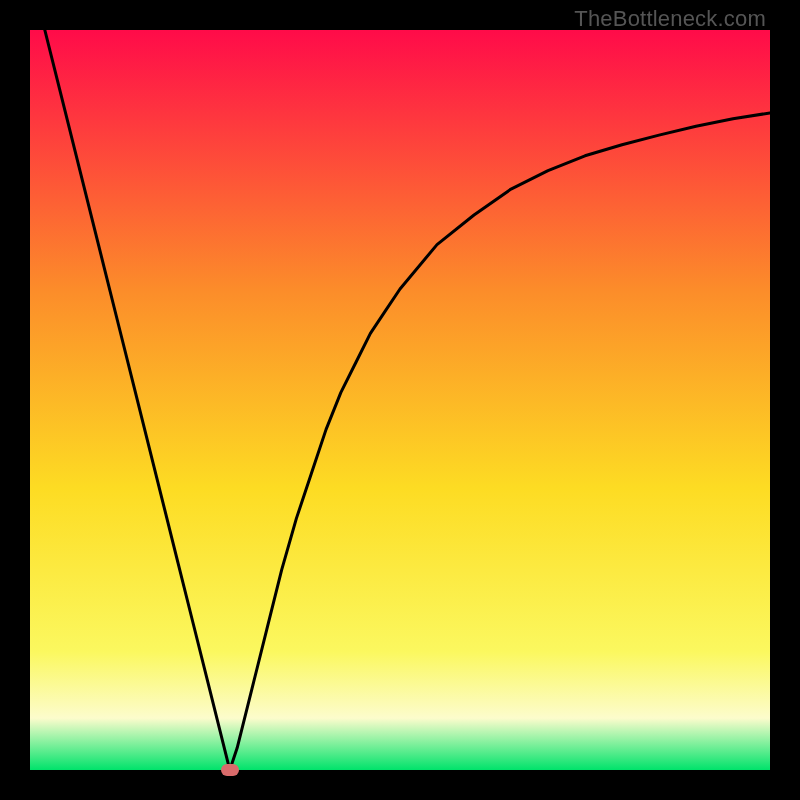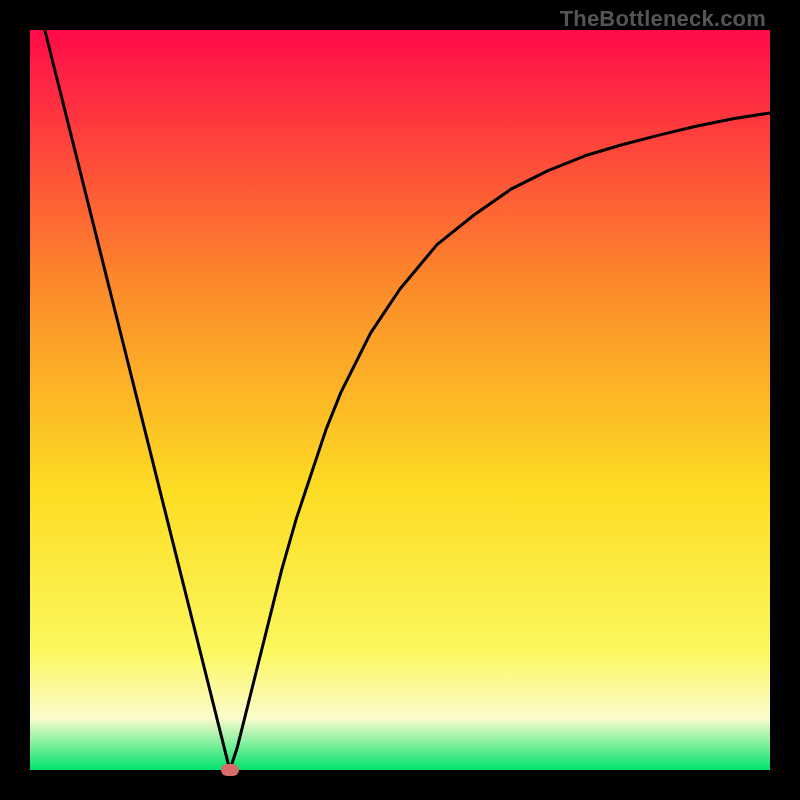--- a/index.html
+++ b/index.html
@@ -25,21 +25,21 @@
     top: 0;
     width: 740px;
     height: 740px;
   }
   .watermark {
     position: absolute;
     top: 6px;
     right: 34px;
     color: #555;
     font-size: 22px;
-    font-weight: 700;
+    font-weight: 400;
     letter-spacing: 0.2px;
     user-select: none;
     margin-left: 28px;
   }
   .marker {
     position: absolute;
     width: 18px;
     height: 12px;
     border-radius: 6px;
     background: #d96b6b;

